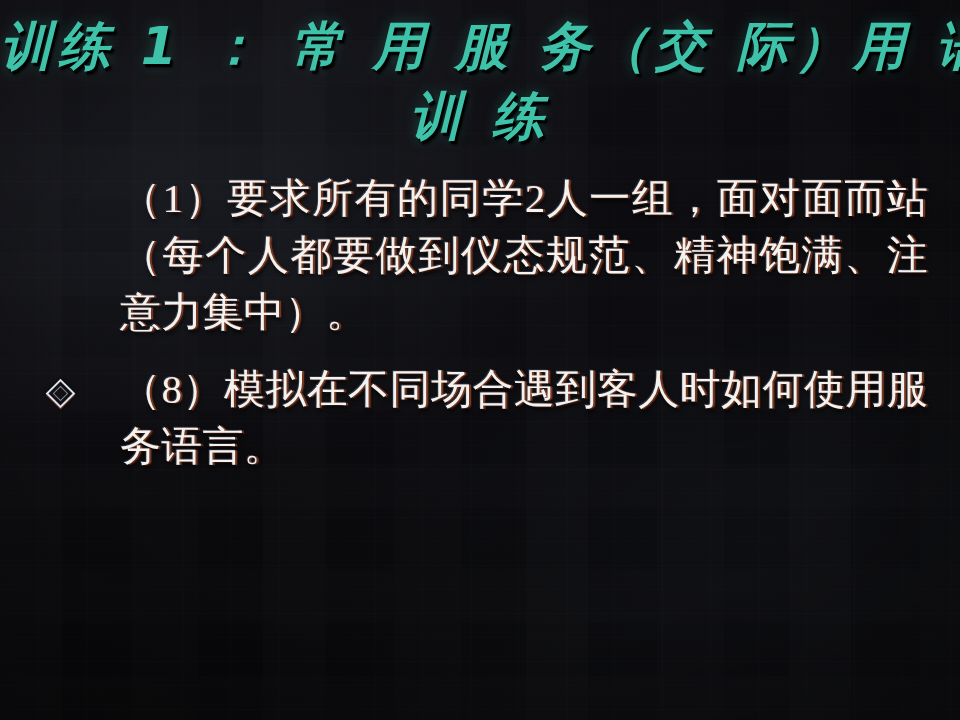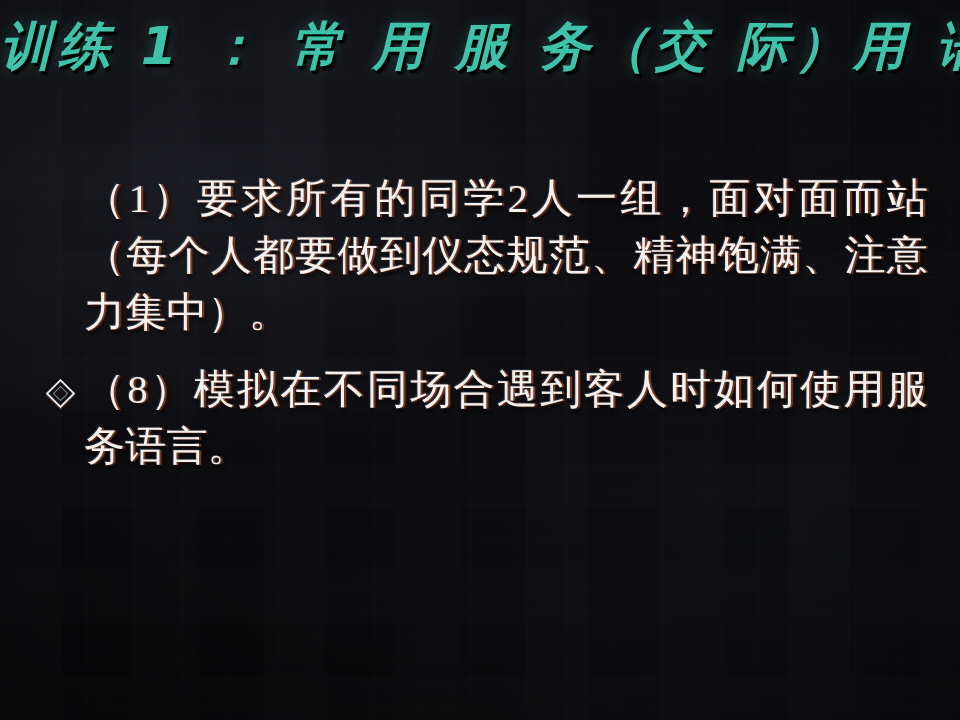--- a/index.html
+++ b/index.html
@@ -122,21 +122,21 @@
     margin-bottom: 20px;
     text-shadow:
       2px 0 0 rgba(176, 86, 48, 0.55),
       3px 1px 0 rgba(120, 44, 24, 0.30),
       -1px -1px 0 rgba(150, 190, 255, 0.18),
       2px 3px 4px rgba(0,0,0,0.9);
     letter-spacing: 0.005em;
   }
   .para:last-child { margin-bottom: 0; }
 
-  .para .body-text { display: block; }
+  .para .body-text { display: block; margin-left: 36px; }
 
   
   .bullet-diamond {
     position: absolute;
     left: 2px;
     top: 22px;
     width: 17px;
     height: 17px;
     transform: rotate(45deg);
     border: 2px solid #dfe4ec;
@@ -160,20 +160,21 @@
   <div class="bg-base"></div>
   <div class="bg-bricks"></div>
   <div class="bg-bricks2"></div>
   <div class="bg-blocks"></div>
   <div class="bg-vignette"></div>
 
   <div class="content">
 
     <div class="title-block">
       <div class="title-line line1">训练 1 ： 常 用 服 务（交 际）用 语</div>
+      <div class="title-line line2">训 练</div>
     </div>
 
     <div class="body-block">
 
       <div class="para">
         <span class="body-text">（1）要求所有的同学2人一组，面对面而站（每个人都要做到仪态规范、精神饱满、注意力集中）。</span>
       </div>
 
 
       <div class="para">

